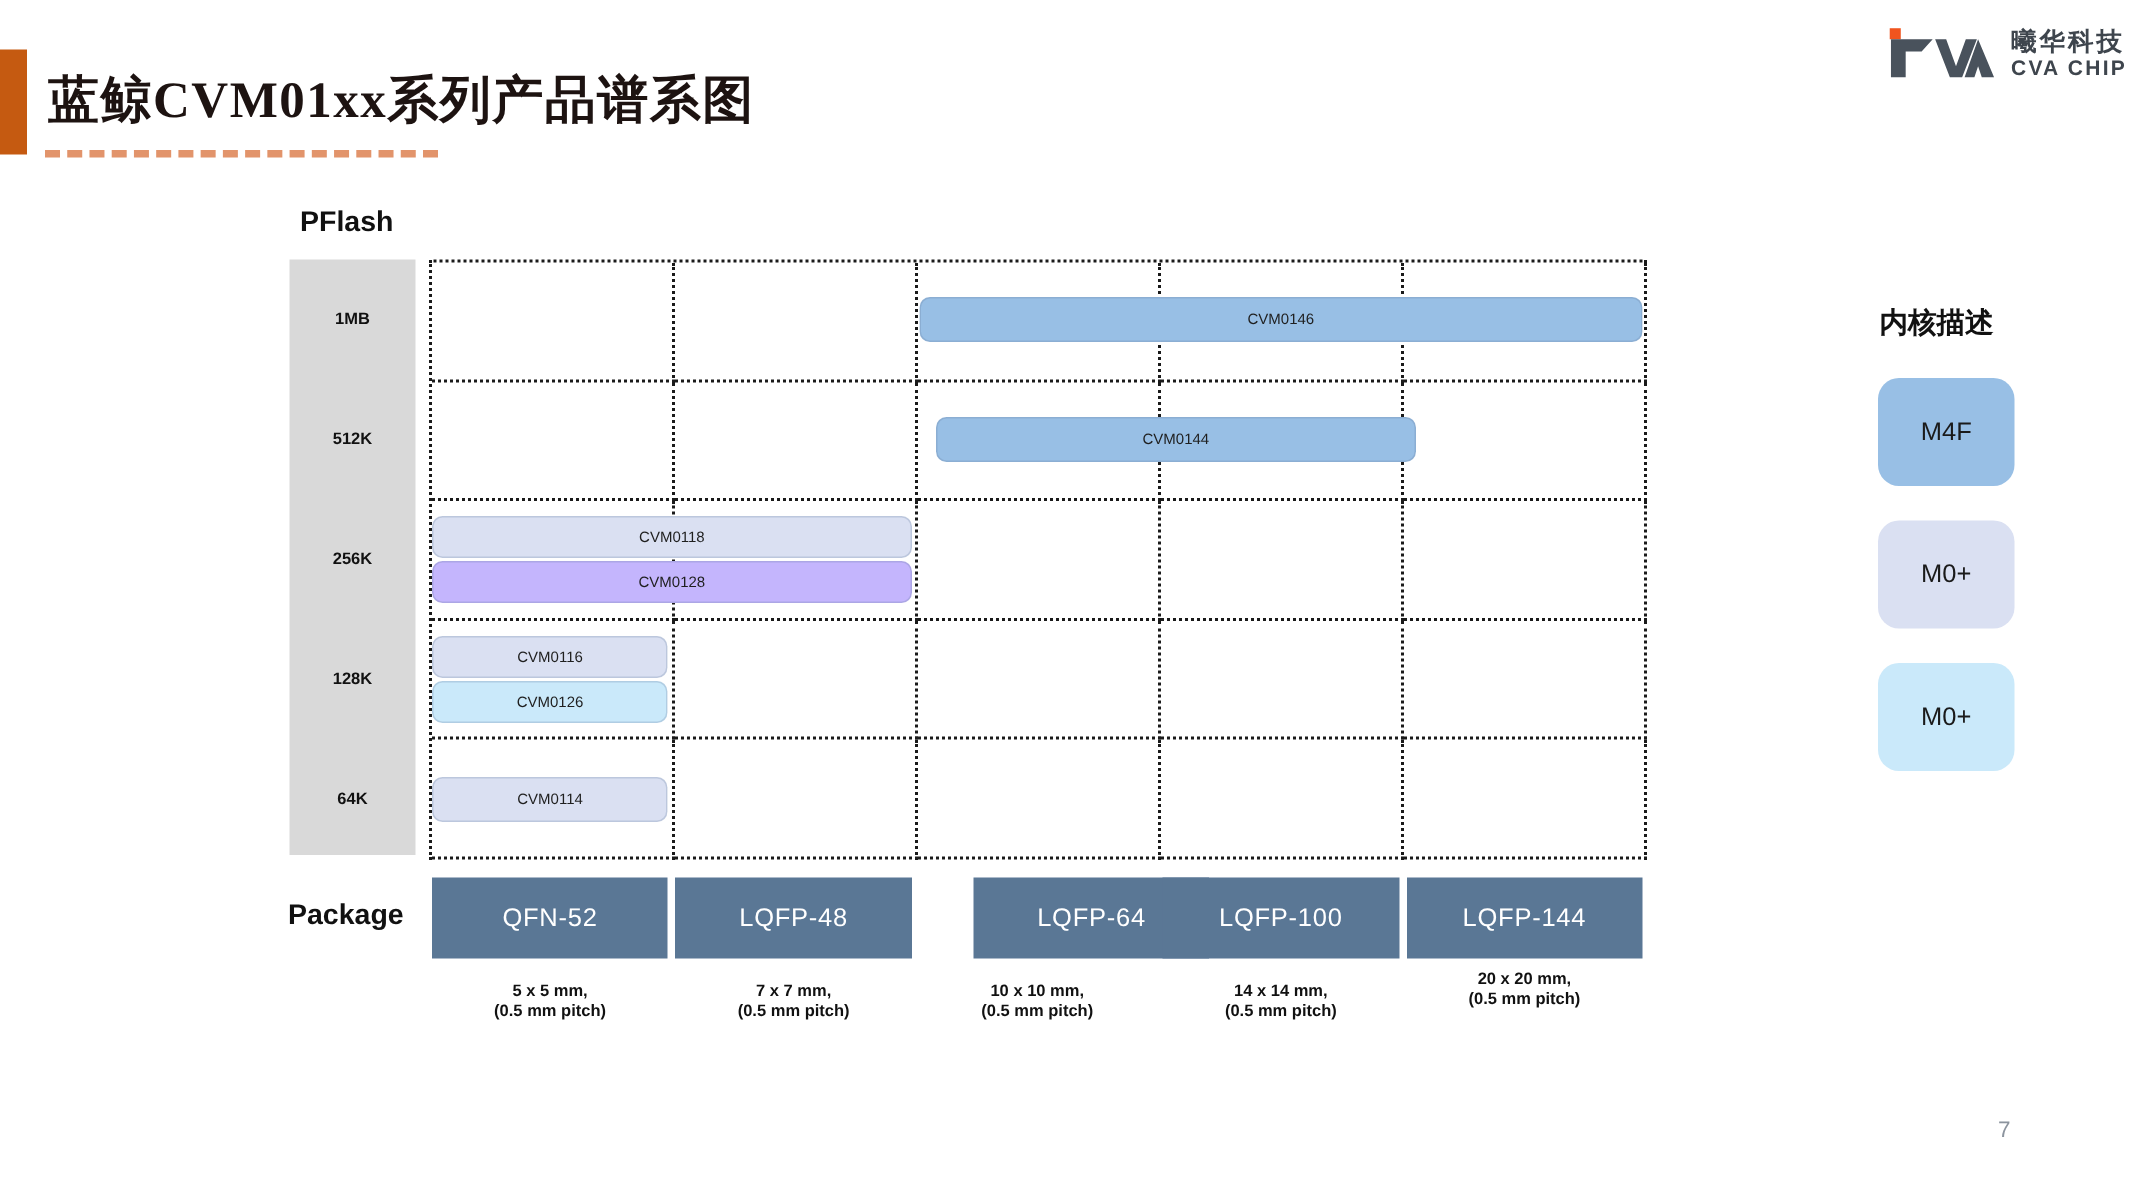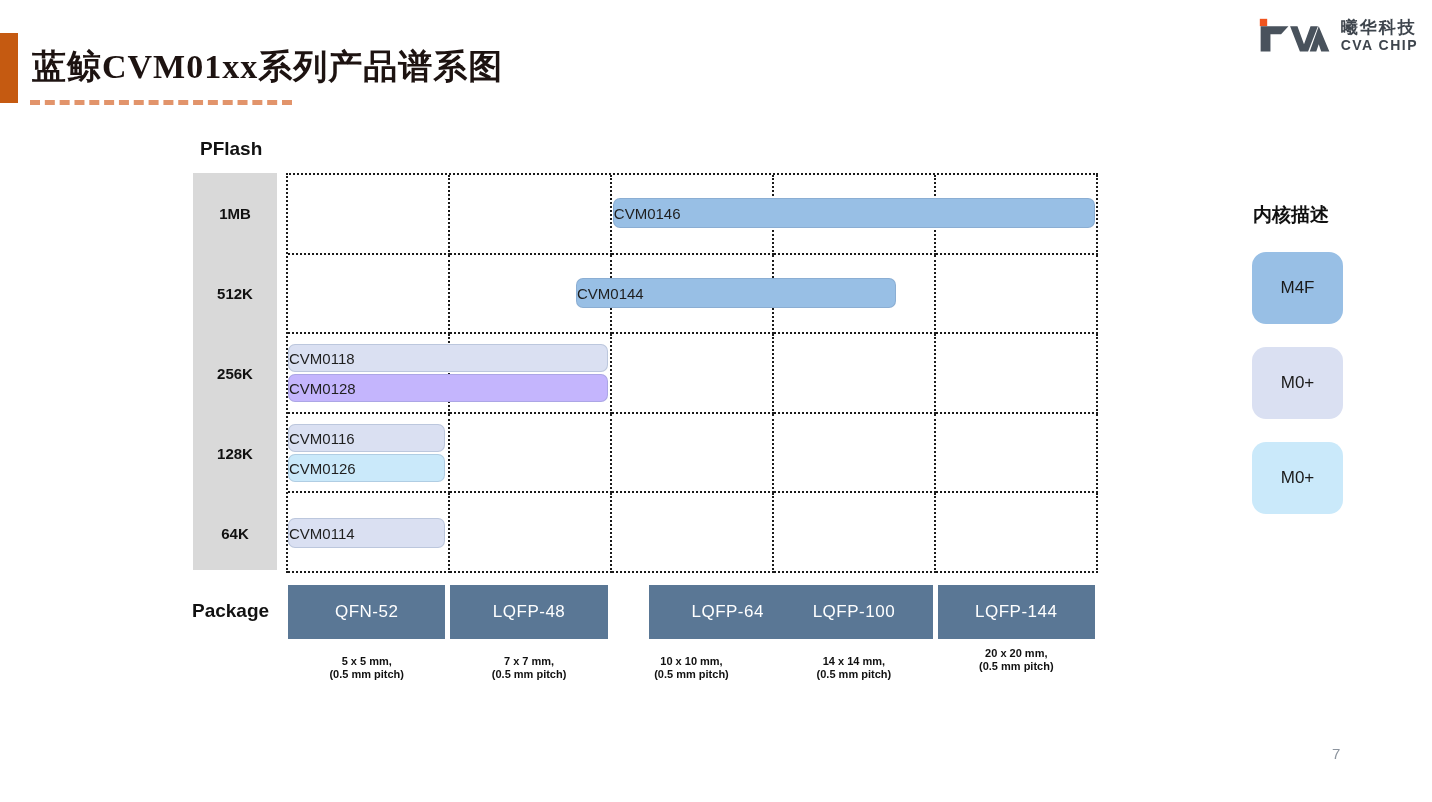--- a/index.html
+++ b/index.html
@@ -16,28 +16,28 @@
   
   .logo{position:absolute;right:14px;top:16px;display:flex;align-items:center;gap:10px;}
   .logo-text{color:#3e454d;text-align:left;}
   .logo-cn{font-weight:bold;font-size:17px;letter-spacing:2px;line-height:19px;}
   .logo-en{font-weight:bold;font-size:14px;letter-spacing:1.5px;line-height:17px;}
 
   
   .pflash-label{position:absolute;left:200px;top:138px;font-size:19px;font-weight:bold;color:#111;}
   .flash-col{position:absolute;left:193px;top:173px;width:84px;height:397px;background:#D9D9D9;}
   .flash-label{position:absolute;left:0;width:100%;text-align:center;transform:translateY(-50%);
-               font-size:15px;font-weight:bold;color:#111;}
+               font-size:11px;font-weight:bold;color:#111;}
   .grid{position:absolute;left:286px;top:173px;width:812px;height:400px;
         display:grid;grid-template-columns:repeat(5,1fr);grid-template-rows:repeat(5,1fr);
         border-top:2px dotted #1a1a1a;border-left:2px dotted #1a1a1a;box-sizing:border-box;}
   .cell{border-right:2px dotted #1a1a1a;border-bottom:2px dotted #1a1a1a;box-sizing:border-box;}
   .bars{position:absolute;left:0;top:0;width:100%;height:100%;pointer-events:none;}
-  .bar{position:absolute;border-radius:7px;display:flex;align-items:center;
-       font-size:15px;color:#1f1f1f;border:1px solid rgba(100,125,160,.25);box-sizing:border-box;}
+  .bar{position:absolute;border-radius:7px;display:flex;align-items:center;justify-content:center;
+       font-size:10px;color:#1f1f1f;border:1px solid rgba(100,125,160,.25);box-sizing:border-box;}
 
   
   .package-label{position:absolute;left:192px;top:600px;font-size:19px;font-weight:bold;color:#111;}
   .pkg-box{position:absolute;top:585px;height:54px;background:#5A7795;color:#fff;
            display:flex;align-items:center;justify-content:center;font-size:17px;letter-spacing:.5px;}
   .pkg-dim{position:absolute;top:655px;text-align:center;font-size:11px;font-weight:bold;
            color:#111;line-height:13px;}
 
   
   .legend-title{position:absolute;left:1253px;top:202px;font-size:19px;font-weight:bold;color:#111;}
@@ -102,21 +102,21 @@
       <div class="cell"></div>
       <div class="cell"></div>
       <div class="cell"></div>
       <div class="cell"></div>
       <div class="cell"></div>
     </div>
   <div class="bars" id="bars">
       <div class="bar" style="left: 612.8px; width: 482.2px; top: 198px; height: 30px; background: rgb(152, 191, 229);">
         <span>CVM0146</span>
       </div>
-      <div class="bar" style="left: 576px; width: 319.8px; top: 278px; height: 30px; background: rgb(152, 191, 229);">
+      <div class="bar" style="left: 624px; width: 319.8px; top: 278px; height: 30px; background: rgb(152, 191, 229);">
         <span>CVM0144</span>
       </div>
       <div class="bar" style="left: 288px; width: 319.8px; top: 344px; height: 28px; background: rgb(218, 224, 242);">
         <span>CVM0118</span>
       </div>
       <div class="bar" style="left: 288px; width: 319.8px; top: 374px; height: 28px; background: #c4b5fd;">
         <span>CVM0128</span>
       </div>
       <div class="bar" style="left: 288px; width: 157.4px; top: 424px; height: 28px; background: rgb(218, 224, 242);">
         <span>CVM0116</span>

